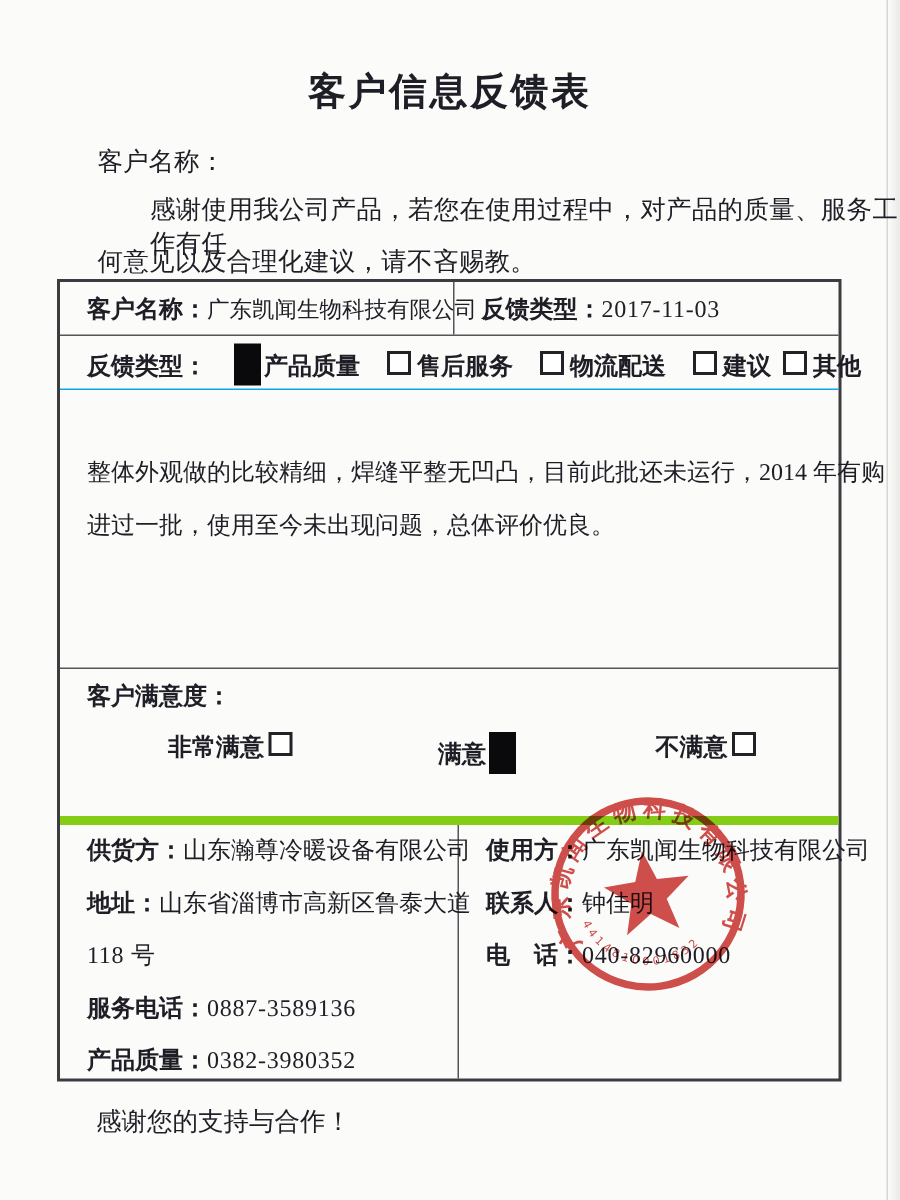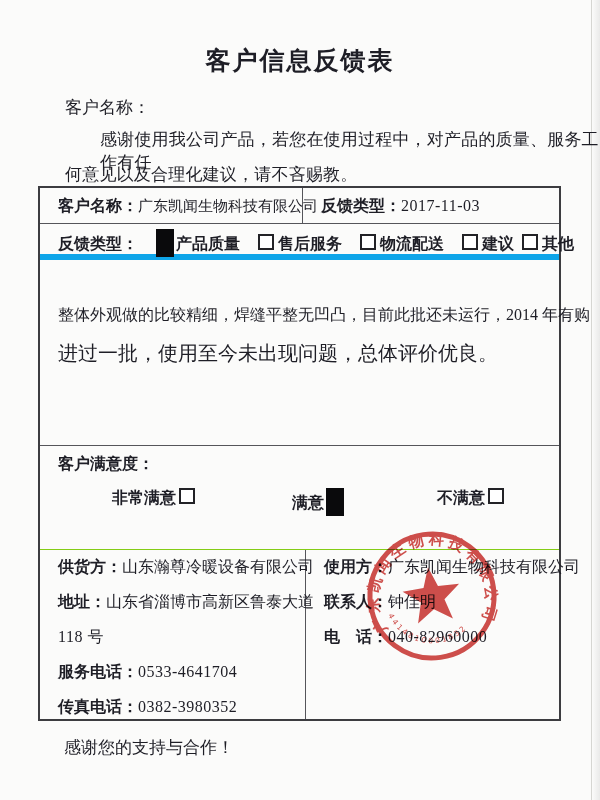--- a/index.html
+++ b/index.html
@@ -22,23 +22,23 @@
   .intro-line1{position:absolute;left:100px;top:128px;font-size:17px;letter-spacing:.2px;}
   .intro-line2{position:absolute;left:65px;top:163px;font-size:17px;letter-spacing:.2px;}
   .closing{position:absolute;left:64px;top:736px;font-size:17px;}
 
   .tbl{
     position:absolute;left:38px;top:186px;width:523px;height:535px;
     border:2px solid #3c3c40;box-sizing:border-box;
   }
   .row{position:absolute;left:0;width:519px;box-sizing:border-box;}
   .r1{top:0;height:36px;border-bottom:1px solid #55555a;}
-  .r2{top:36px;height:36px;border-bottom:6px solid #0ea5e9;}
+  .r2{top:36px;height:36px;border-bottom:1px solid #0ea5e9;}
   .r3{top:72px;height:186px;border-bottom:1px solid #55555a;}
-  .r4{top:258px;height:104px;border-bottom:1px solid #84cc16;}
+  .r4{top:258px;height:104px;border-bottom:6px solid #84cc16;}
   .r5{top:362px;height:169px;text-align:center;}
   .cell{position:absolute;top:0;height:100%;box-sizing:border-box;}
   .r1 .cl{left:0;width:263px;border-right:1px solid #55555a;}
   .r1 .cr{left:263px;width:256px;}
   .r5 .cl{left:0;width:266px;border-right:1px solid #55555a;}
   .r5 .cr{left:266px;width:253px;}
 
   .lab{font-weight:700;font-size:16px;}
   .val{font-size:15px;}
   .num{font-size:16px;letter-spacing:.5px;}
@@ -87,21 +87,21 @@
   </div>
 
   <div class="row r2">
     <span class="line" style="top:5px;">
       <span class="lab">反馈类型：</span><span class="typegap"></span><span class="cb filled"></span><span class="lab">产品质量</span><span class="typegap"></span><span class="cb"></span><span class="lab">售后服务</span><span class="typegap"></span><span class="cb"></span><span class="lab">物流配送</span><span class="typegap"></span><span class="cb"></span><span class="lab">建议</span><span style="display:inline-block;width:8px;"></span><span class="cb"></span><span class="lab">其他</span>
     </span>
   </div>
 
   <div class="row r3">
     <span class="line" style="top:45px;font-size:16px;">整体外观做的比较精细，焊缝平整无凹凸，目前此批还未运行，2014 年有购</span>
-    <span class="line" style="top:80px;font-size:20px;">进过一批，使用至今未出现问题，总体评价优良。</span>
+    <span class="line" style="top:80px;font-size:16px;">进过一批，使用至今未出现问题，总体评价优良。</span>
   </div>
 
   <div class="row r4">
     <span class="line lab" style="top:8px;">客户满意度：</span>
     <span class="line" style="top:42px;left:72px;text-align:center;">
       <span class="lab">非常满意</span><span class="cb after" style="margin-left:3px;margin-right:0;"></span>
     </span>
     <span class="line" style="top:42px;left:252px;">
       <span class="lab">满意</span><span class="cb filled after"></span>
     </span>
@@ -113,24 +113,24 @@
   <div class="row r5">
     <div class="cell cl">
       <span class="line" style="top:7px;">
         <span class="lab">供货方：</span><span class="val" style="font-size:16px;">山东瀚尊冷暖设备有限公司</span>
       </span>
       <span class="line" style="top:42px;">
         <span class="lab">地址：</span><span class="val" style="font-size:16px;">山东省淄博市高新区鲁泰大道</span>
       </span>
       <span class="line num" style="top:77px;">118 号</span>
       <span class="line" style="top:112px;">
-        <span class="lab">服务电话：</span><span class="num">0533-4641704</span>
+        <span class="lab">服务电话：</span><span class="num">0887-3589136</span>
       </span>
       <span class="line" style="top:147px;">
-        <span class="lab">传真电话：</span><span class="num">0382-3980352</span>
+        <span class="lab">产品质量：</span><span class="num">0382-3980352</span>
       </span>
     </div>
     <div class="cell cr">
       <span class="line" style="top:7px;">
         <span class="lab">使用方：</span><span class="val" style="font-size:16px;">广东凯闻生物科技有限公司</span>
       </span>
       <span class="line" style="top:42px;">
         <span class="lab">联系人：</span><span class="val" style="font-size:16px;">钟佳明</span>
       </span>
       <span class="line" style="top:77px;">

